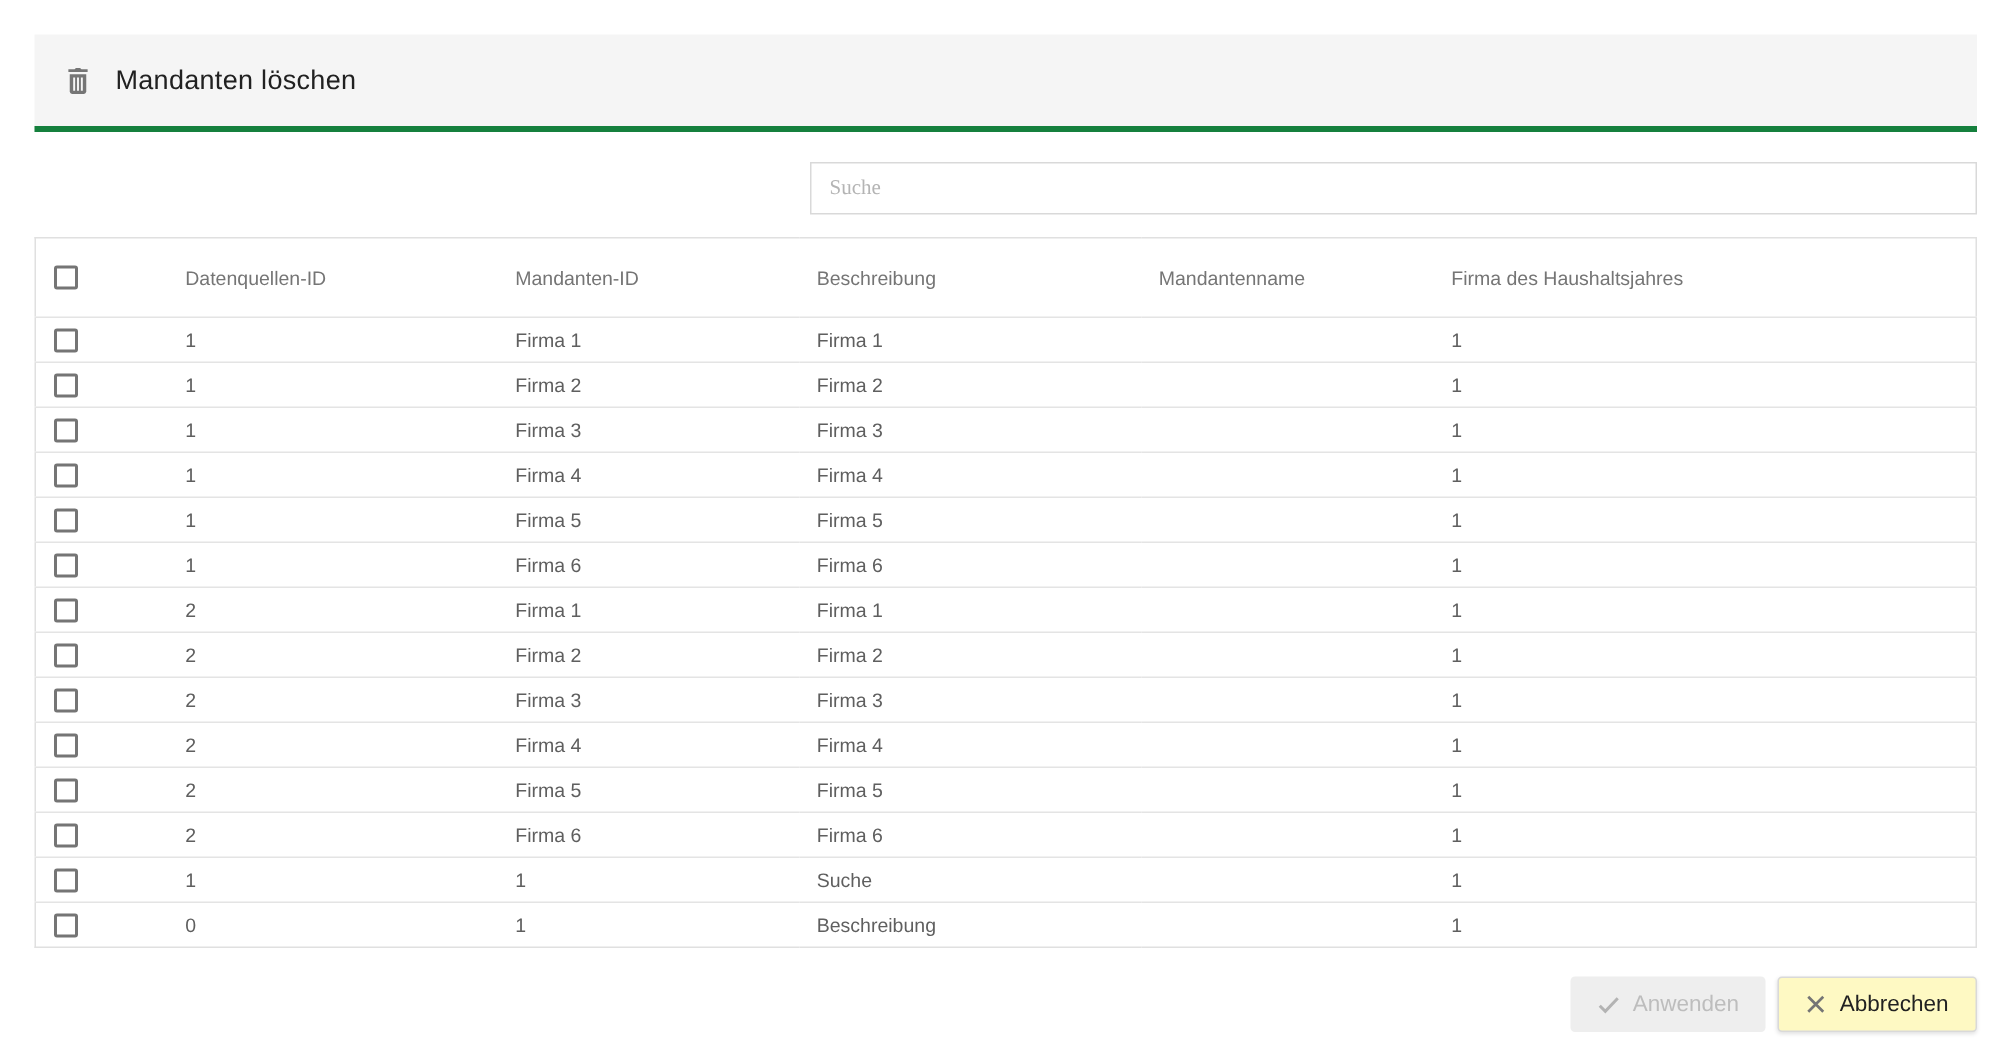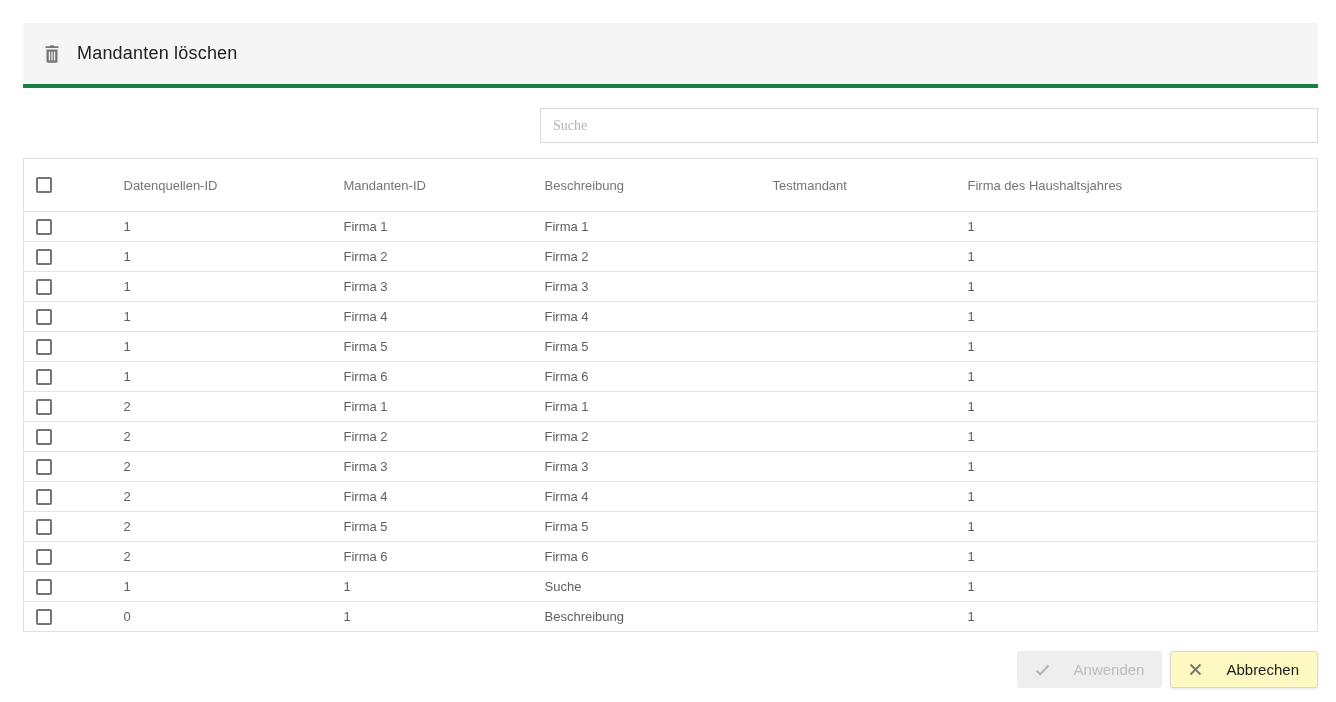--- a/index.html
+++ b/index.html
@@ -103,21 +103,21 @@
     gap: 8px;
   }
   .btn {
     height: 37px;
     padding: 0 18px;
     font-family: "Liberation Sans", sans-serif;
     font-size: 15px;
     border-radius: 3px;
     display: inline-flex;
     align-items: center;
-    gap: 24px;
+    gap: 9px;
     cursor: pointer;
   }
   .btn-apply {
     background: #eeeeee;
     border: none;
     color: #bdbdbd;
     cursor: default;
   }
   .btn-cancel {
     background: #fef9c3;
@@ -162,21 +162,21 @@
           <col>
       </colgroup>
       <thead>
         <tr>
           <th class="check-cell">
             <span class="checkbox"></span>
           </th>
           <th>Datenquellen-ID</th>
           <th>Mandanten-ID</th>
           <th>Beschreibung</th>
-          <th>Testmandant</th>
+          <th>Mandantenname</th>
           <th>Firma des Haushaltsjahres</th>
         </tr>
       </thead>
       <tbody>
 
           <tr>
             <td class="check-cell">
               <span class="checkbox"></span>
             </td>
             <td>1</td>

